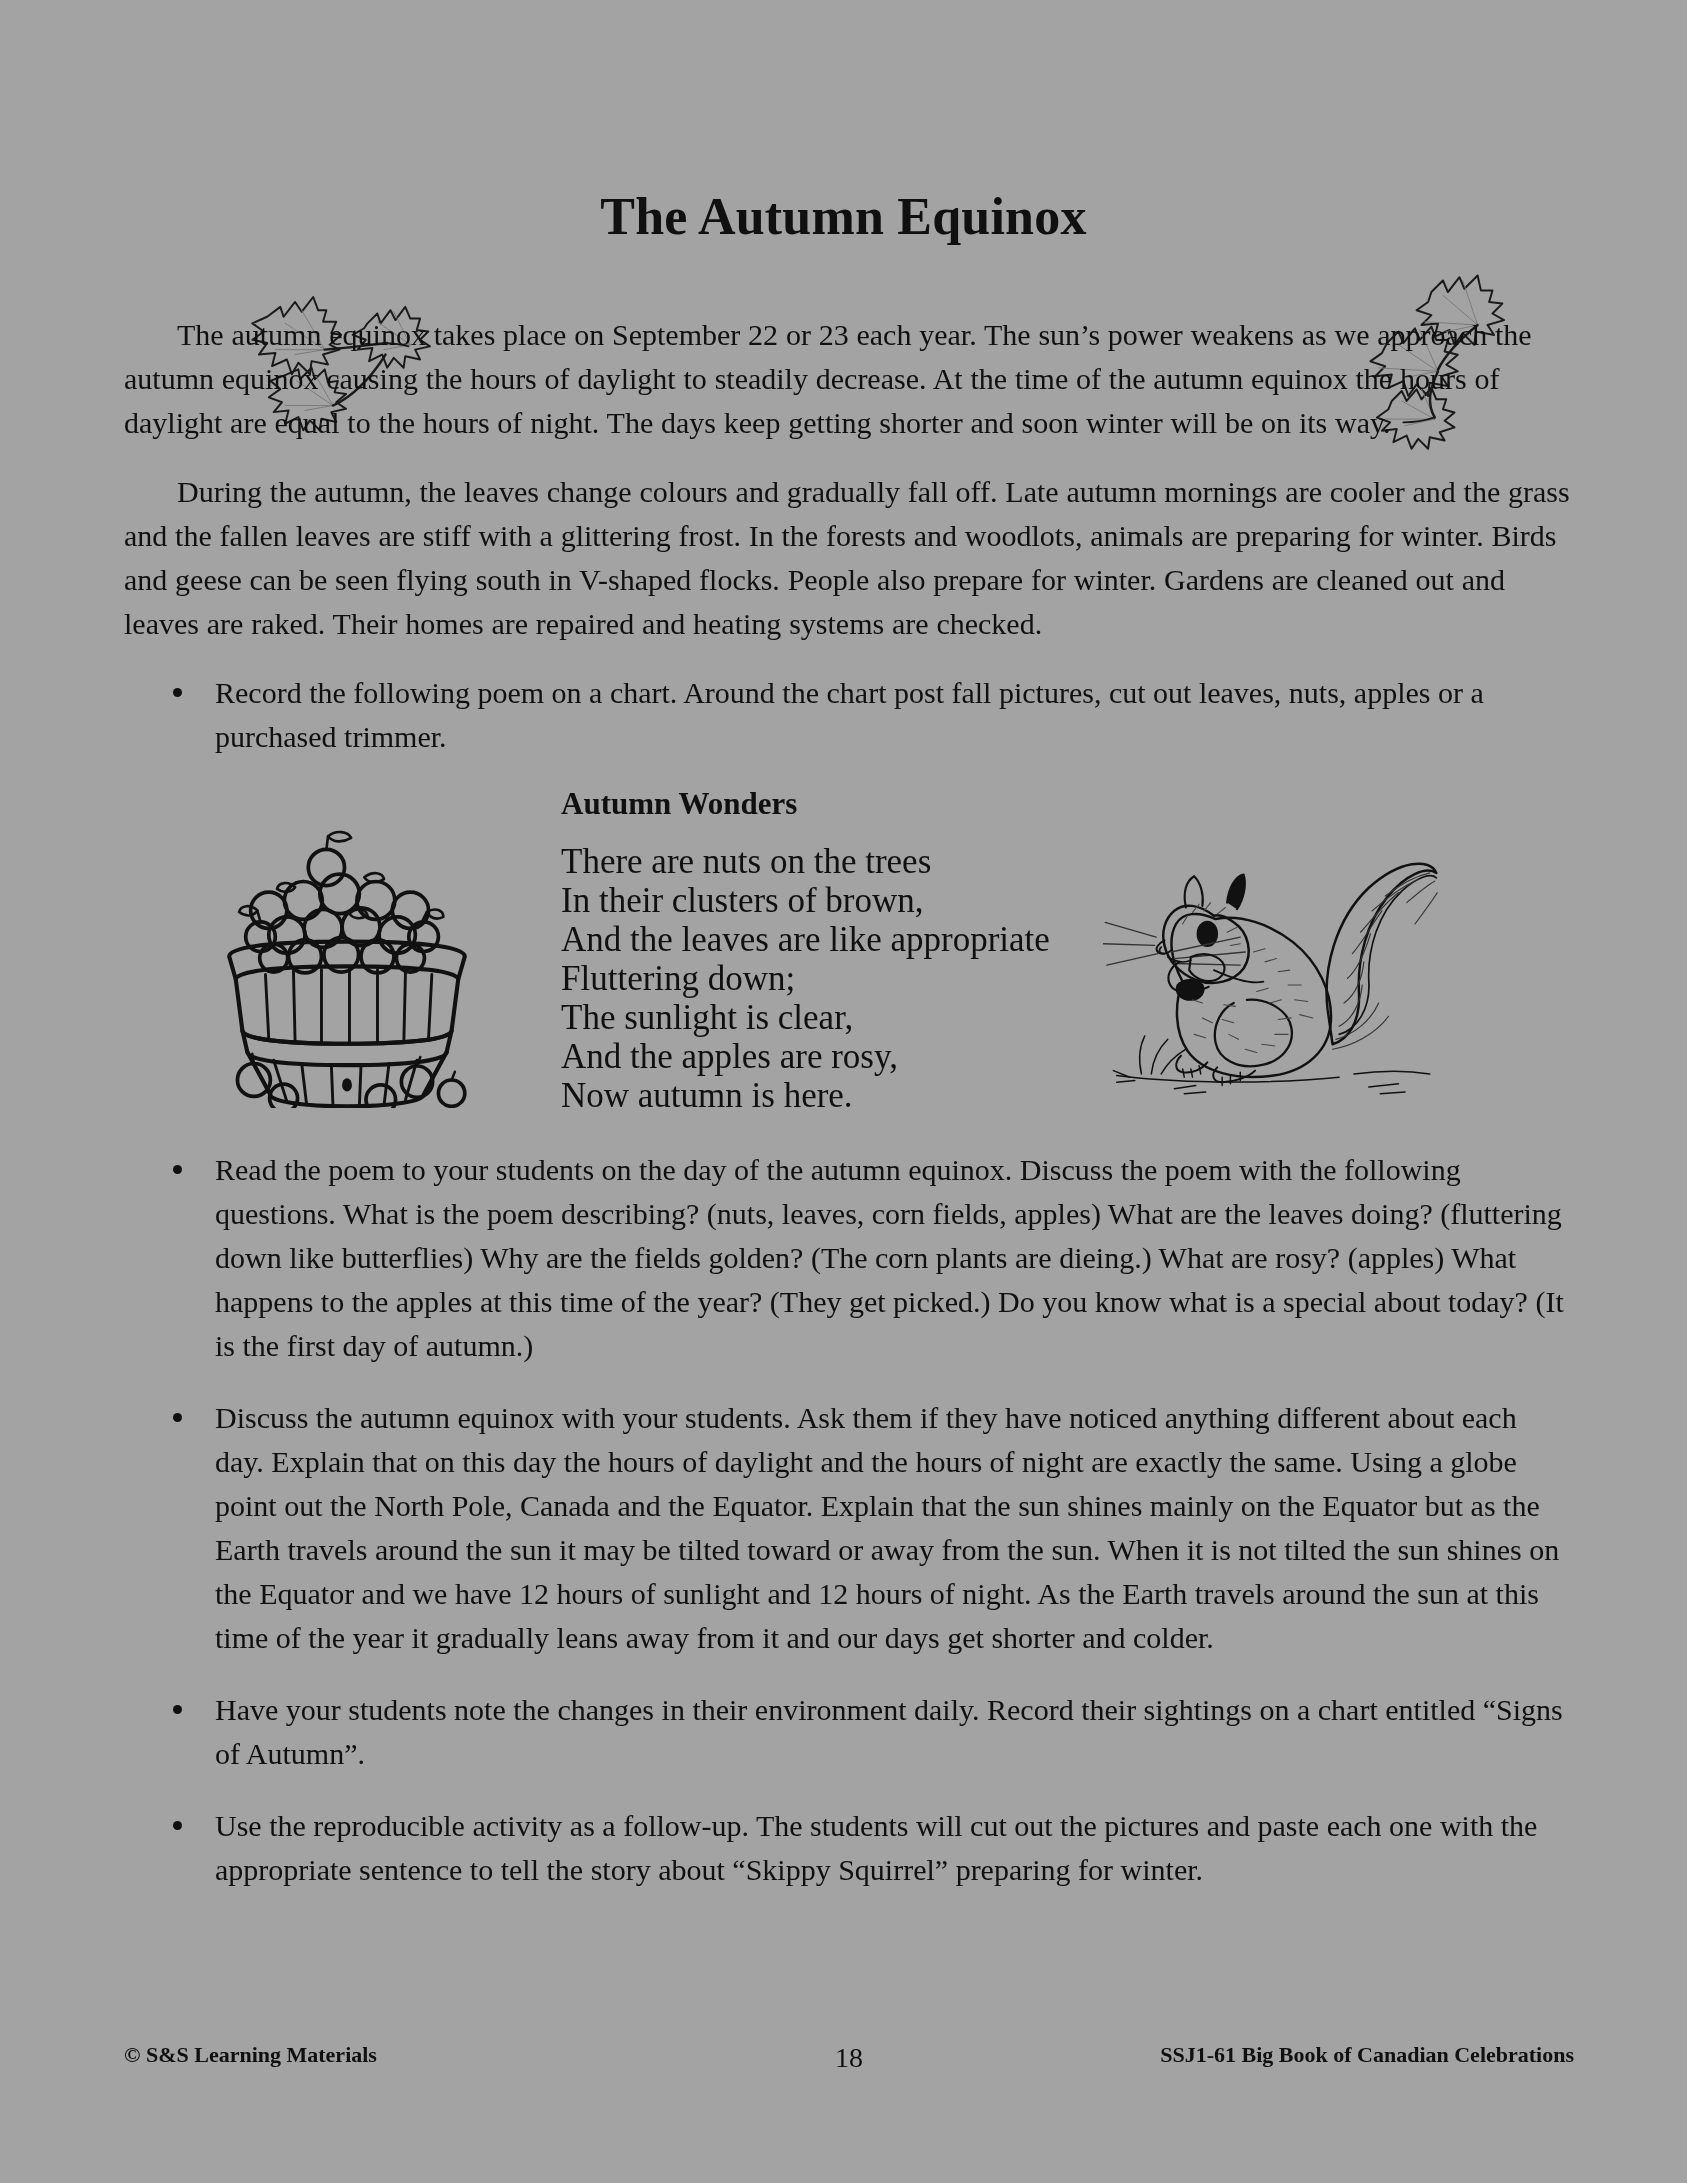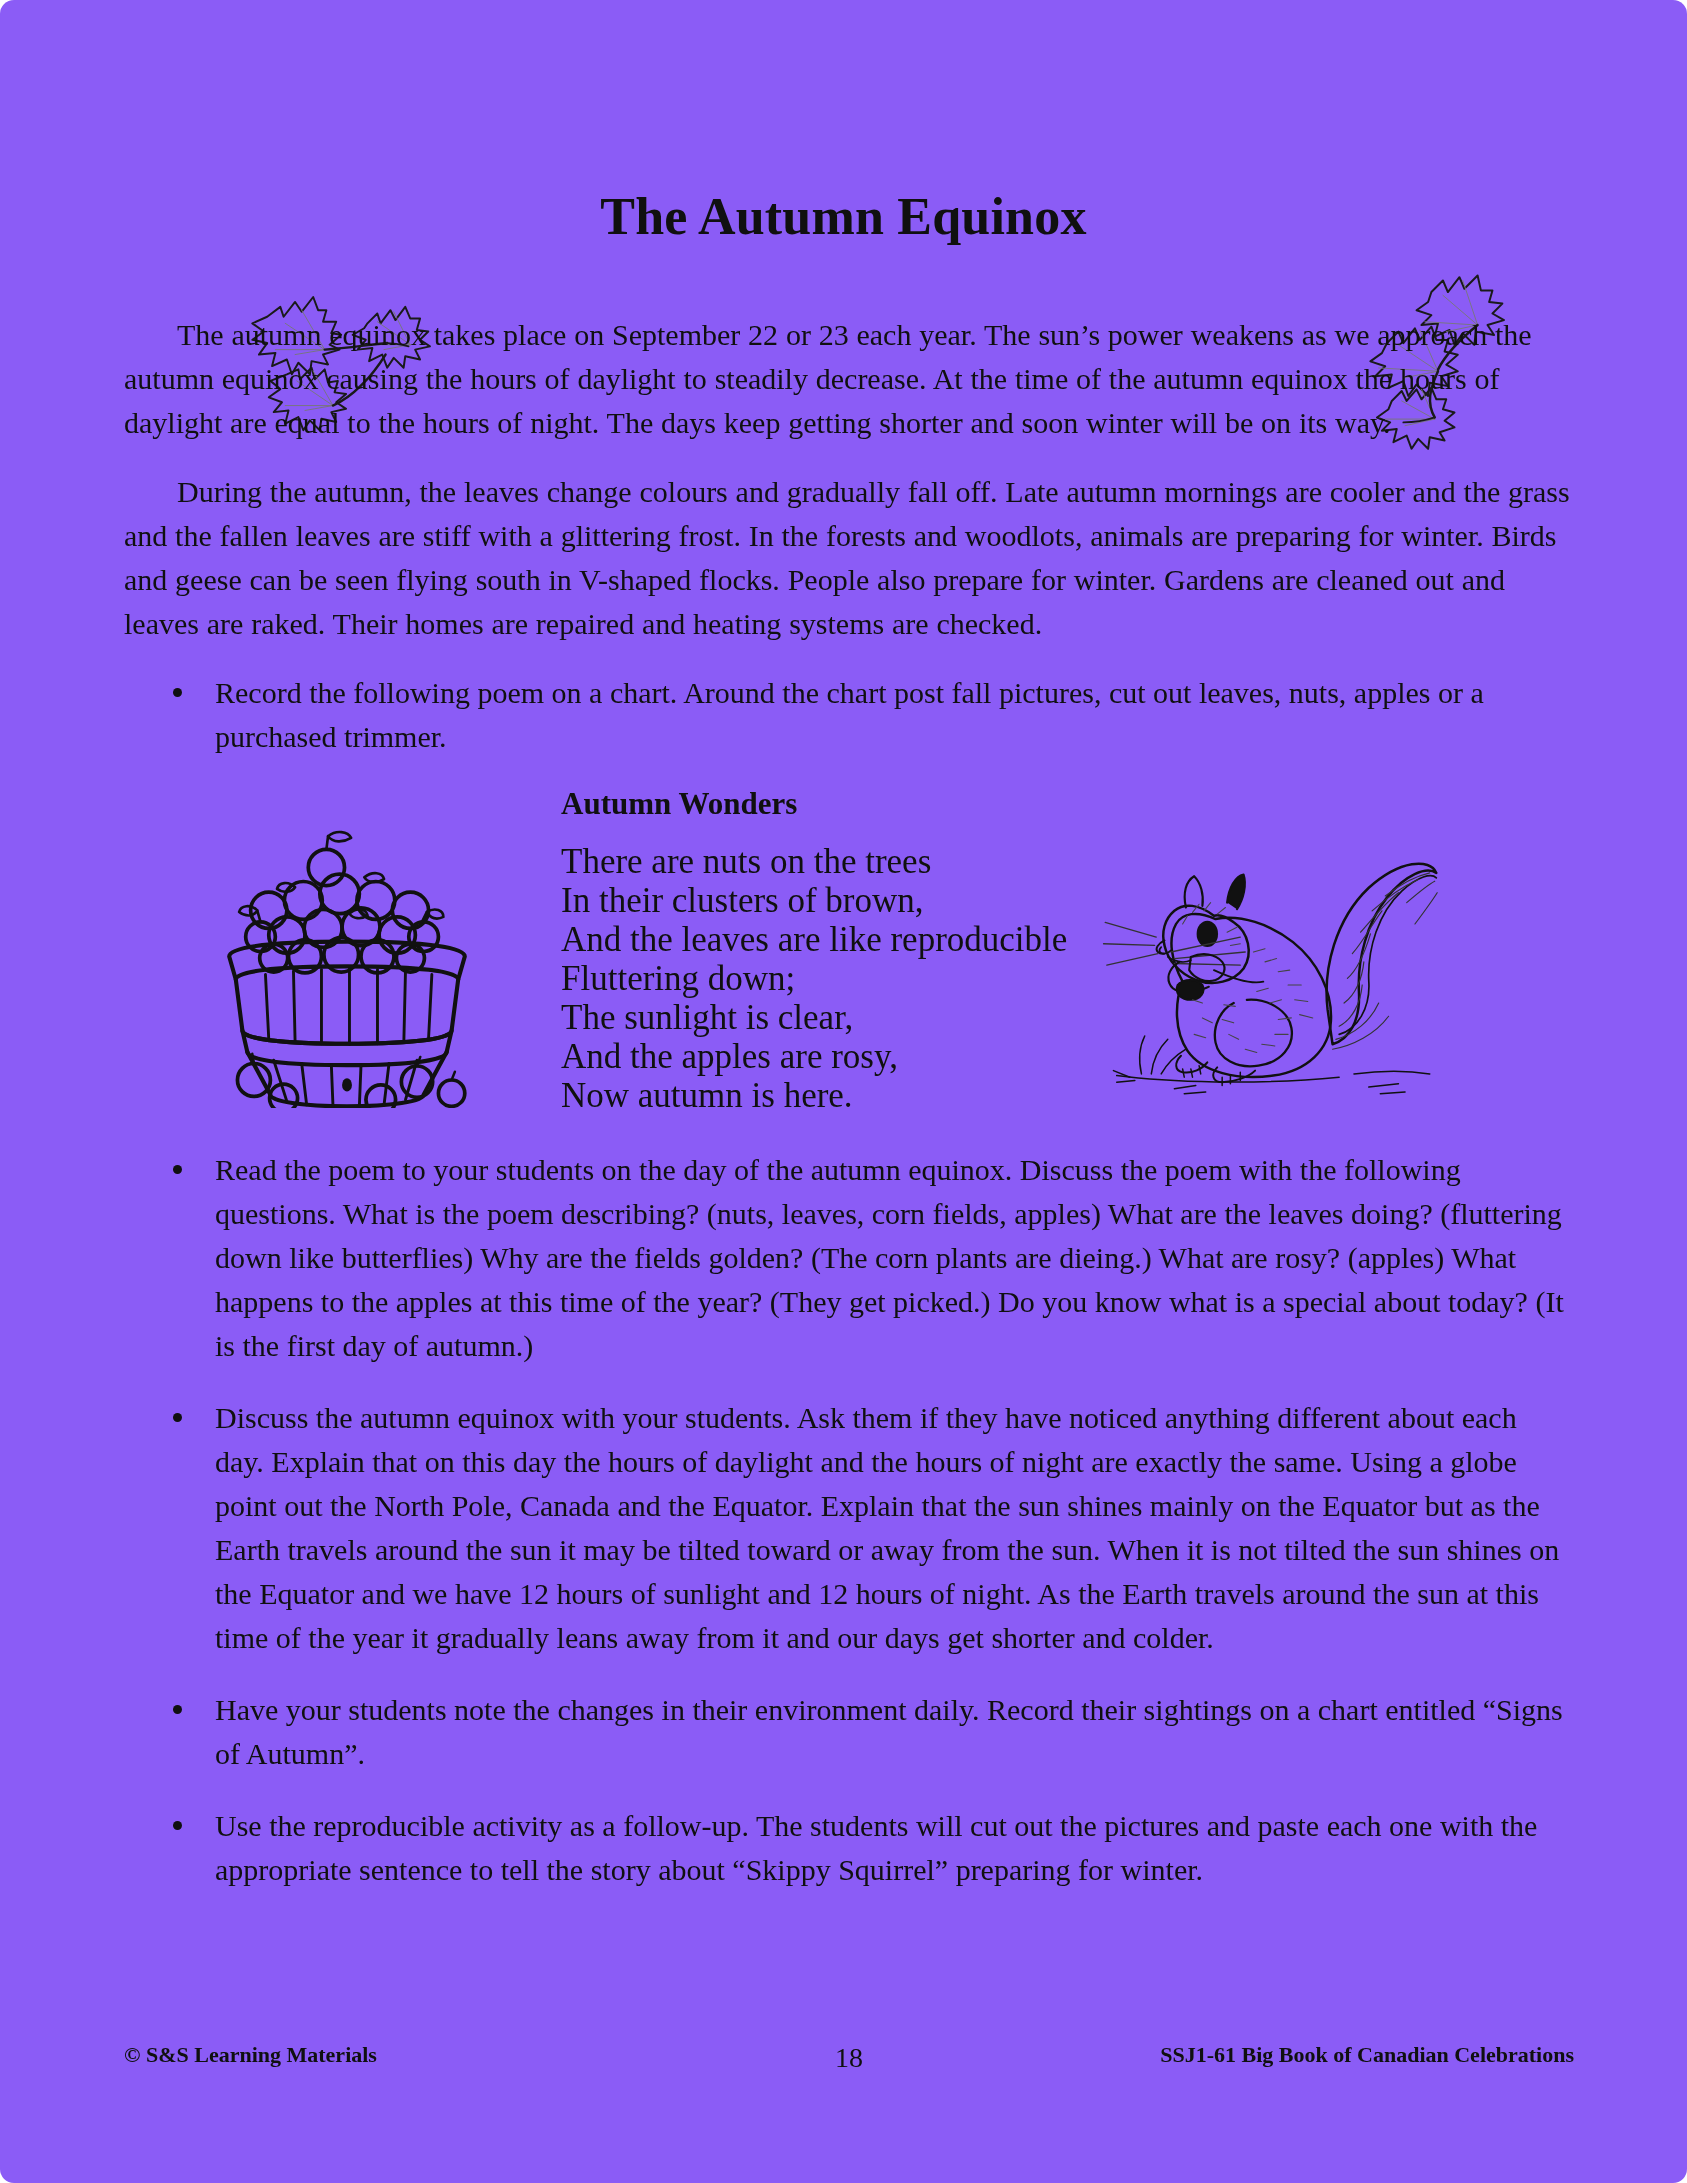--- a/index.html
+++ b/index.html
@@ -12,22 +12,21 @@
     height: 2183px;
     position: relative;
     font-family: "Liberation Serif", "DejaVu Serif", serif;
     color: #101010;
     overflow: hidden;
   }
 
   .page {
     position: absolute;
     inset: 0;
-    background: #8b5cf6;
-    border-radius: 14px;
+    background: #a3a3a3;
   }
 
   
   .header {
     position: absolute;
     left: 0;
     top: 132px;
     width: 1687px;
     height: 173px;
   }
@@ -327,21 +326,21 @@
               </g>
             </g>
           </svg>
         </div>
 
         <div class="poem-text">
           <div class="poem-title">Autumn Wonders</div>
           <div class="poem-lines">
             <div>There are nuts on the trees</div>
             <div>In their clusters of brown,</div>
-            <div>And the leaves are like reproducible</div>
+            <div>And the leaves are like appropriate</div>
             <div>Fluttering down;</div>
             <div>The sunlight is clear,</div>
             <div>And the apples are rosy,</div>
             <div>Now autumn is here.</div>
           </div>
         </div>
 
         <div class="squirrel-art">
           <svg viewBox="0 0 420 400" width="346" height="330" aria-hidden="true">
             <g stroke="#111" fill="none" stroke-linejoin="round" stroke-linecap="round">

